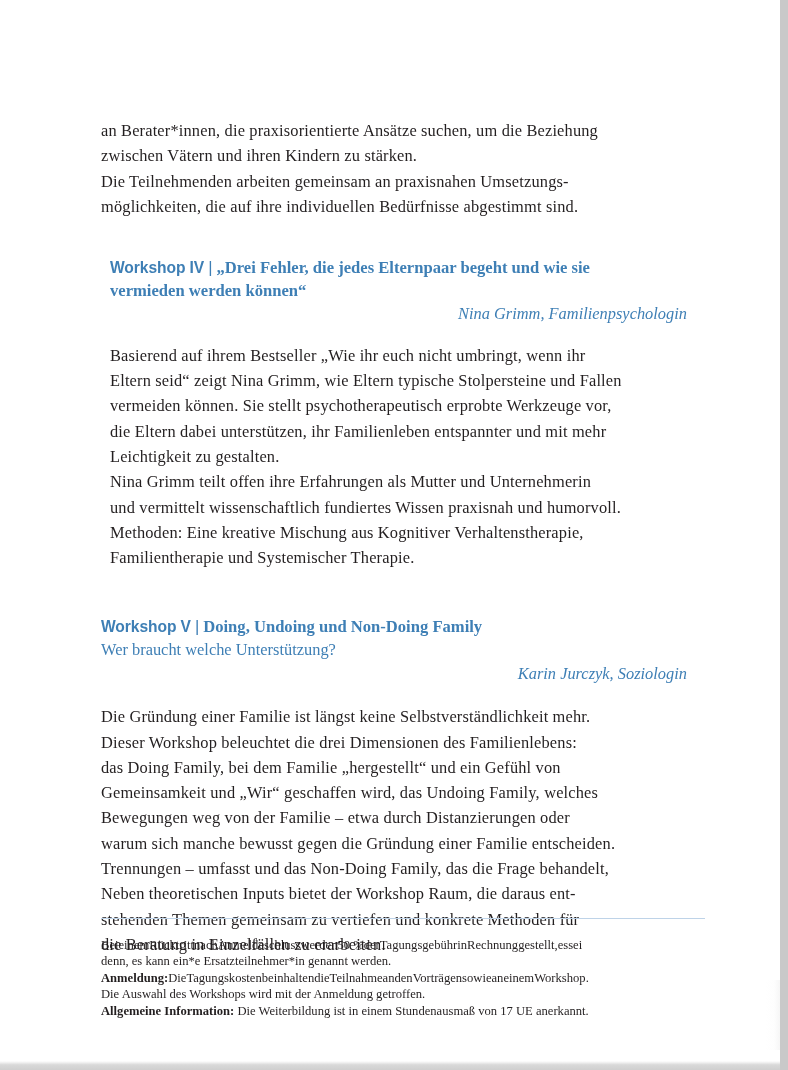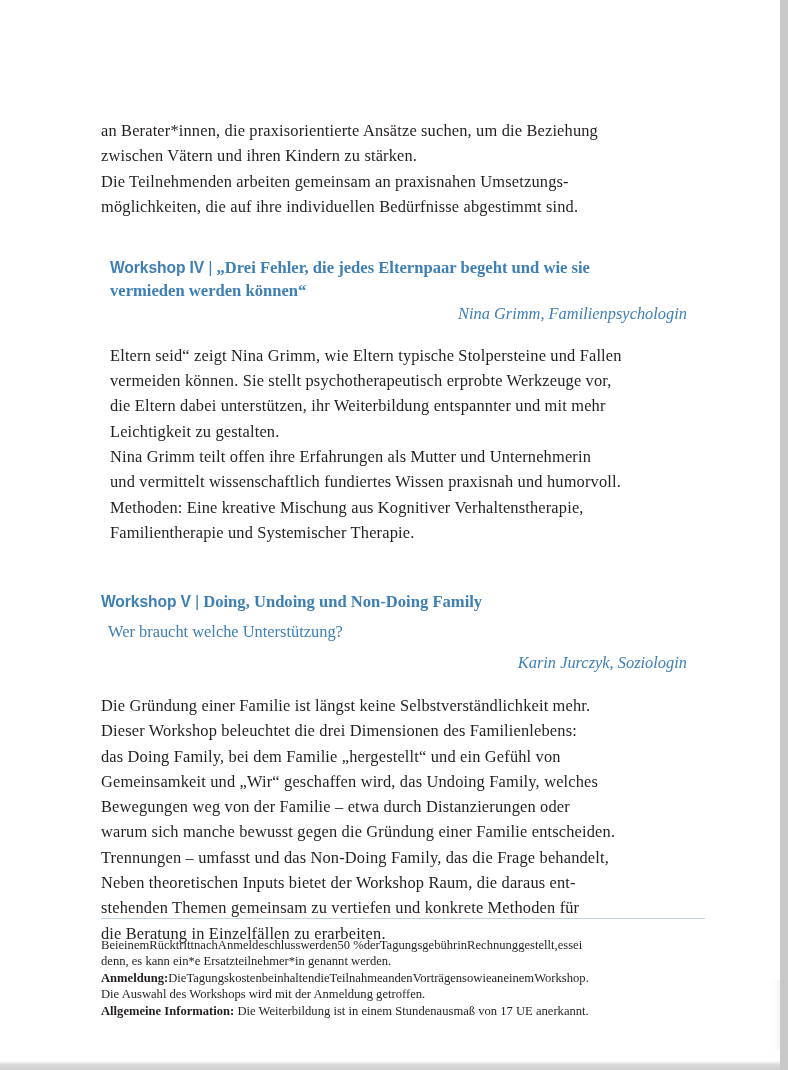--- a/index.html
+++ b/index.html
@@ -82,21 +82,21 @@
     font-weight: normal;
     color: #3e7fb5;
     padding: 0 4px;
   }
   .ws-subtitle {
     font-family: "Liberation Serif", "DejaVu Serif", serif;
     font-weight: normal;
     font-size: 16.4px;
     line-height: 22.8px;
     color: #3e7fb5;
-    margin: 7px;
+    margin: 0;
     white-space: nowrap;
   }
   .ws-speaker {
     font-family: "Liberation Serif", "DejaVu Serif", serif;
     font-style: italic;
     font-size: 16.4px;
     line-height: 23.4px;
     color: #3e7fb5;
     margin: 0;
     white-space: nowrap;
@@ -151,23 +151,24 @@
     </p>
 
     <section class="workshop ws-gap-iv">
       <h2 class="ws-title">
         <span class="ln"><span class="ws-label">Workshop IV</span><span class="ws-bar">|</span><span>„Drei Fehler, die jedes Elternpaar begeht und wie sie</span></span>
         <span class="ln">vermieden werden können“</span>
       </h2>
       <p class="ws-speaker">Nina Grimm, Familienpsychologin</p>
 
       <p class="body-text ws-body">
+        <span class="ln">Basierend auf ihrem Bestseller „Wie ihr euch nicht umbringt, wenn ihr</span>
         <span class="ln">Eltern seid“ zeigt Nina Grimm, wie Eltern typische Stolpersteine und Fallen</span>
         <span class="ln">vermeiden können. Sie stellt psychotherapeutisch erprobte Werkzeuge vor,</span>
-        <span class="ln">die Eltern dabei unterstützen, ihr Weiterbildung entspannter und mit mehr</span>
+        <span class="ln">die Eltern dabei unterstützen, ihr Familienleben entspannter und mit mehr</span>
         <span class="ln">Leichtigkeit zu gestalten.</span>
         <span class="ln">Nina Grimm teilt offen ihre Erfahrungen als Mutter und Unternehmerin</span>
         <span class="ln">und vermittelt wissenschaftlich fundiertes Wissen praxisnah und humorvoll.</span>
         <span class="ln">Methoden: Eine kreative Mischung aus Kognitiver Verhaltenstherapie,</span>
         <span class="ln">Familientherapie und Systemischer Therapie.</span>
       </p>
     </section>
 
     <section class="workshop ws-gap-v">
       <h2 class="ws-title">

